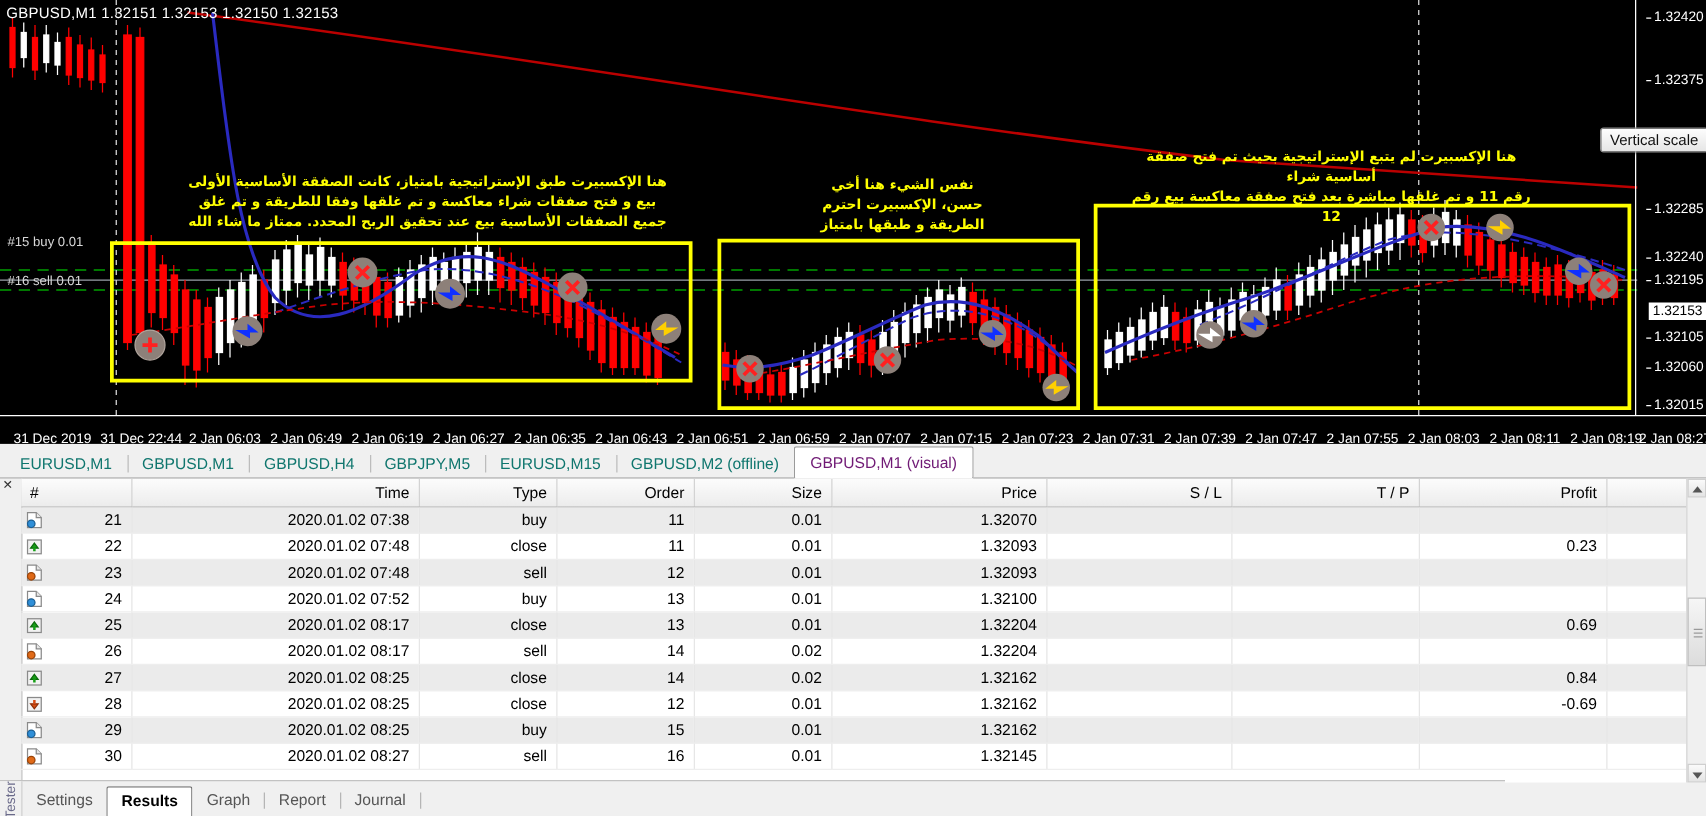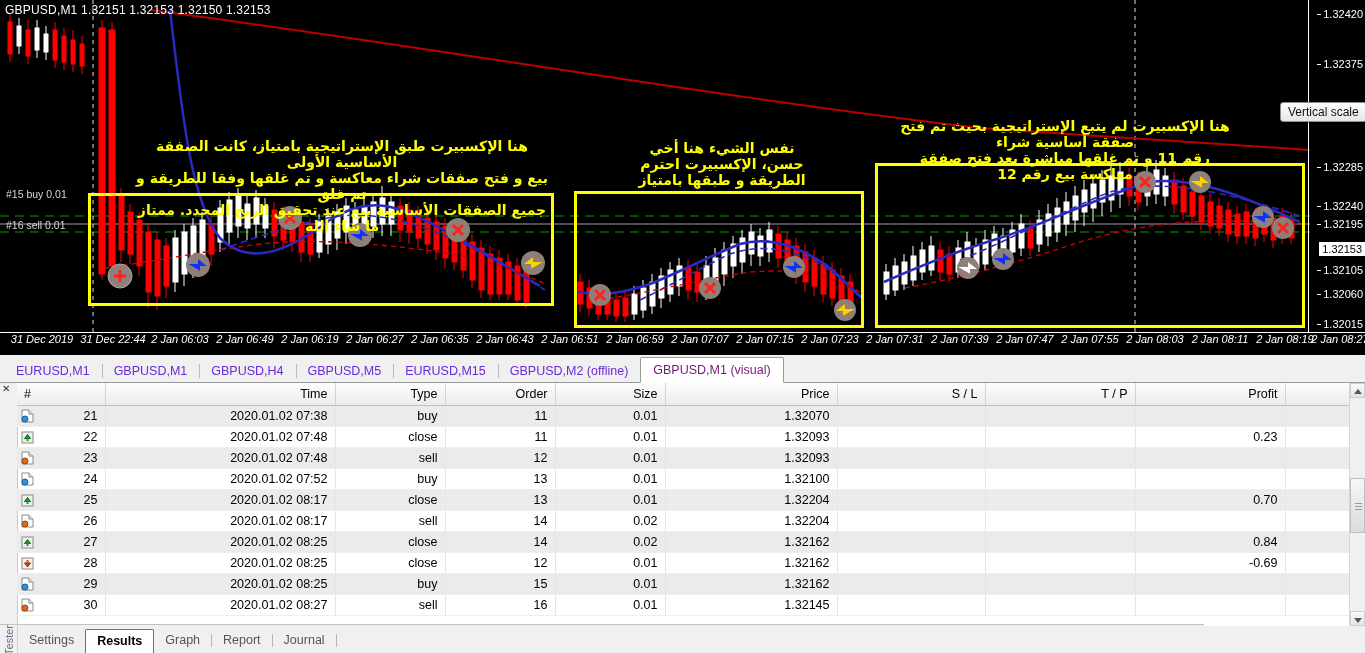--- a/index.html
+++ b/index.html
@@ -9,30 +9,30 @@
   
   .chart-wrap{position:relative;width:1365px;height:355px;background:#000;overflow:hidden;}
   .chart-canvas{position:absolute;left:0;top:0;width:1310px;height:332px;}
   .chart-head{position:absolute;left:5px;top:3px;color:#fff;font-size:12px;font-family:"Liberation Sans",sans-serif;white-space:nowrap;z-index:40;letter-spacing:0.2px;}
   .price-axis{position:absolute;right:0;top:0;width:56px;height:332px;border-left:1px solid #fff;z-index:20;}
   .price-tick{position:absolute;right:2px;color:#fff;font-size:11px;white-space:nowrap;}
   .price-tick:before{content:"";position:absolute;left:-6px;top:50%;width:4px;height:1px;background:#fff;}
   .price-tick.cur{background:#fff;color:#000;padding:1px 3px;right:0px;font-size:11px;}
   .price-tick.cur:before{display:none;}
   .time-axis{position:absolute;left:0;top:332px;width:1365px;height:23px;background:#000;border-top:1px solid #fff;z-index:20;}
-  .time-tick{position:absolute;top:0;color:#fff;font-size:11px;white-space:nowrap;transform:translateX(-50%);font-style:italic;}
+  .time-tick{position:absolute;top:12px;color:#fff;font-size:11px;white-space:nowrap;transform:translateX(-50%);}
   .tooltip{position:absolute;left:1280px;top:102px;background:linear-gradient(#fdfdfd,#e6e6e6);border:1px solid #8d8d8d;border-radius:3px;
            padding:2px 7px;font-size:12px;color:#111;z-index:60;box-shadow:0 1px 2px rgba(0,0,0,.35);white-space:nowrap;}
-  .ann{position:absolute;color:#ffff00;font-size:14px;line-height:16px;direction:rtl;text-align:center;z-index:35;font-family:"DejaVu Sans",sans-serif;font-weight:bold;white-space:pre-line;}
+  .ann{position:absolute;color:#ffff00;font-size:11px;line-height:16px;direction:rtl;text-align:center;z-index:35;font-family:"DejaVu Sans",sans-serif;font-weight:bold;white-space:pre-line;}
   .ord-lbl{position:absolute;color:#d8d8d8;font-size:10.5px;z-index:35;white-space:nowrap;}
   .ybox{position:absolute;border:3px solid #ffff00;z-index:25;box-sizing:border-box;}
 
   
   .chart-tabs{position:relative;height:27px;background:#f0f0f0;border-bottom:1px solid #9a9a9a;display:flex;align-items:flex-end;padding-left:4px;}
-  .ctab{height:22px;line-height:22px;padding:0 12px;font-size:12.5px;color:#6d28d9;position:relative;cursor:default;}
+  .ctab{height:22px;line-height:22px;padding:0 12px;font-size:12.5px;color:#0f766e;position:relative;cursor:default;}
   .ctab + .ctab:before{content:"";position:absolute;left:0;top:4px;height:14px;width:1px;background:#bcbcbc;}
   .ctab.active{background:#fff;border:1px solid #9a9a9a;border-bottom:1px solid #fff;color:#701a75;height:24px;line-height:24px;margin-bottom:-1px;border-radius:2px 2px 0 0;z-index:5;}
   .ctab.active:before{display:none;}
 
   
   .results{position:relative;background:#fff;height:243px;}
   .sidebar{position:absolute;left:0;top:0;width:17px;height:243px;background:#f0f0f0;border-right:1px solid #c8c8c8;}
   .closex{position:absolute;left:2px;top:1px;font-size:10px;color:#333;line-height:10px;}
   .tbl{position:absolute;left:17px;top:0;right:0;width:1348px;border-collapse:collapse;table-layout:fixed;font-size:12px;}
   .tbl th{background:linear-gradient(#fcfcfc,#ececec);border-right:1px solid #d3d3d3;border-bottom:1px solid #c0c0c0;
@@ -500,21 +500,21 @@
       <div class="time-tick" style="left:1340px;">2 Jan 08:27</div>
     </div>
 
     <div class="tooltip">Vertical scale</div>
   </div>
 
   <div class="chart-tabs">
     <div class="ctab">EURUSD,M1</div>
     <div class="ctab">GBPUSD,M1</div>
     <div class="ctab">GBPUSD,H4</div>
-    <div class="ctab">GBPUSD,M5</div>
+    <div class="ctab">GBPJPY,M5</div>
     <div class="ctab">EURUSD,M15</div>
     <div class="ctab">GBPUSD,M2 (offline)</div>
     <div class="ctab active">GBPUSD,M1 (visual)</div>
   </div>
 
   <div class="results">
     <div class="sidebar">
       <div class="closex">✕</div>
     </div>
 
@@ -631,21 +631,21 @@
               </svg>
             <span>25</span>
           </td>
           <td>2020.01.02 08:17</td>
           <td>close</td>
           <td>13</td>
           <td>0.01</td>
           <td>1.32204</td>
           <td></td>
           <td></td>
-          <td>0.70</td>
+          <td>0.69</td>
           <td>10006.70</td>
         </tr>
         <tr>
           <td class="idc">
             <svg class="ticon" viewBox="0 0 13 14">
                 <path d="M1 1h7l4 4v8H1z" fill="#fff" stroke="#8a8a8a"></path>
                 <path d="M8 1v4h4" fill="#e8e8e8" stroke="#8a8a8a"></path>
                 <circle cx="4" cy="10" r="3" fill="#e06a18" stroke="#9a4409"></circle>
               </svg>
             <span>26</span>

